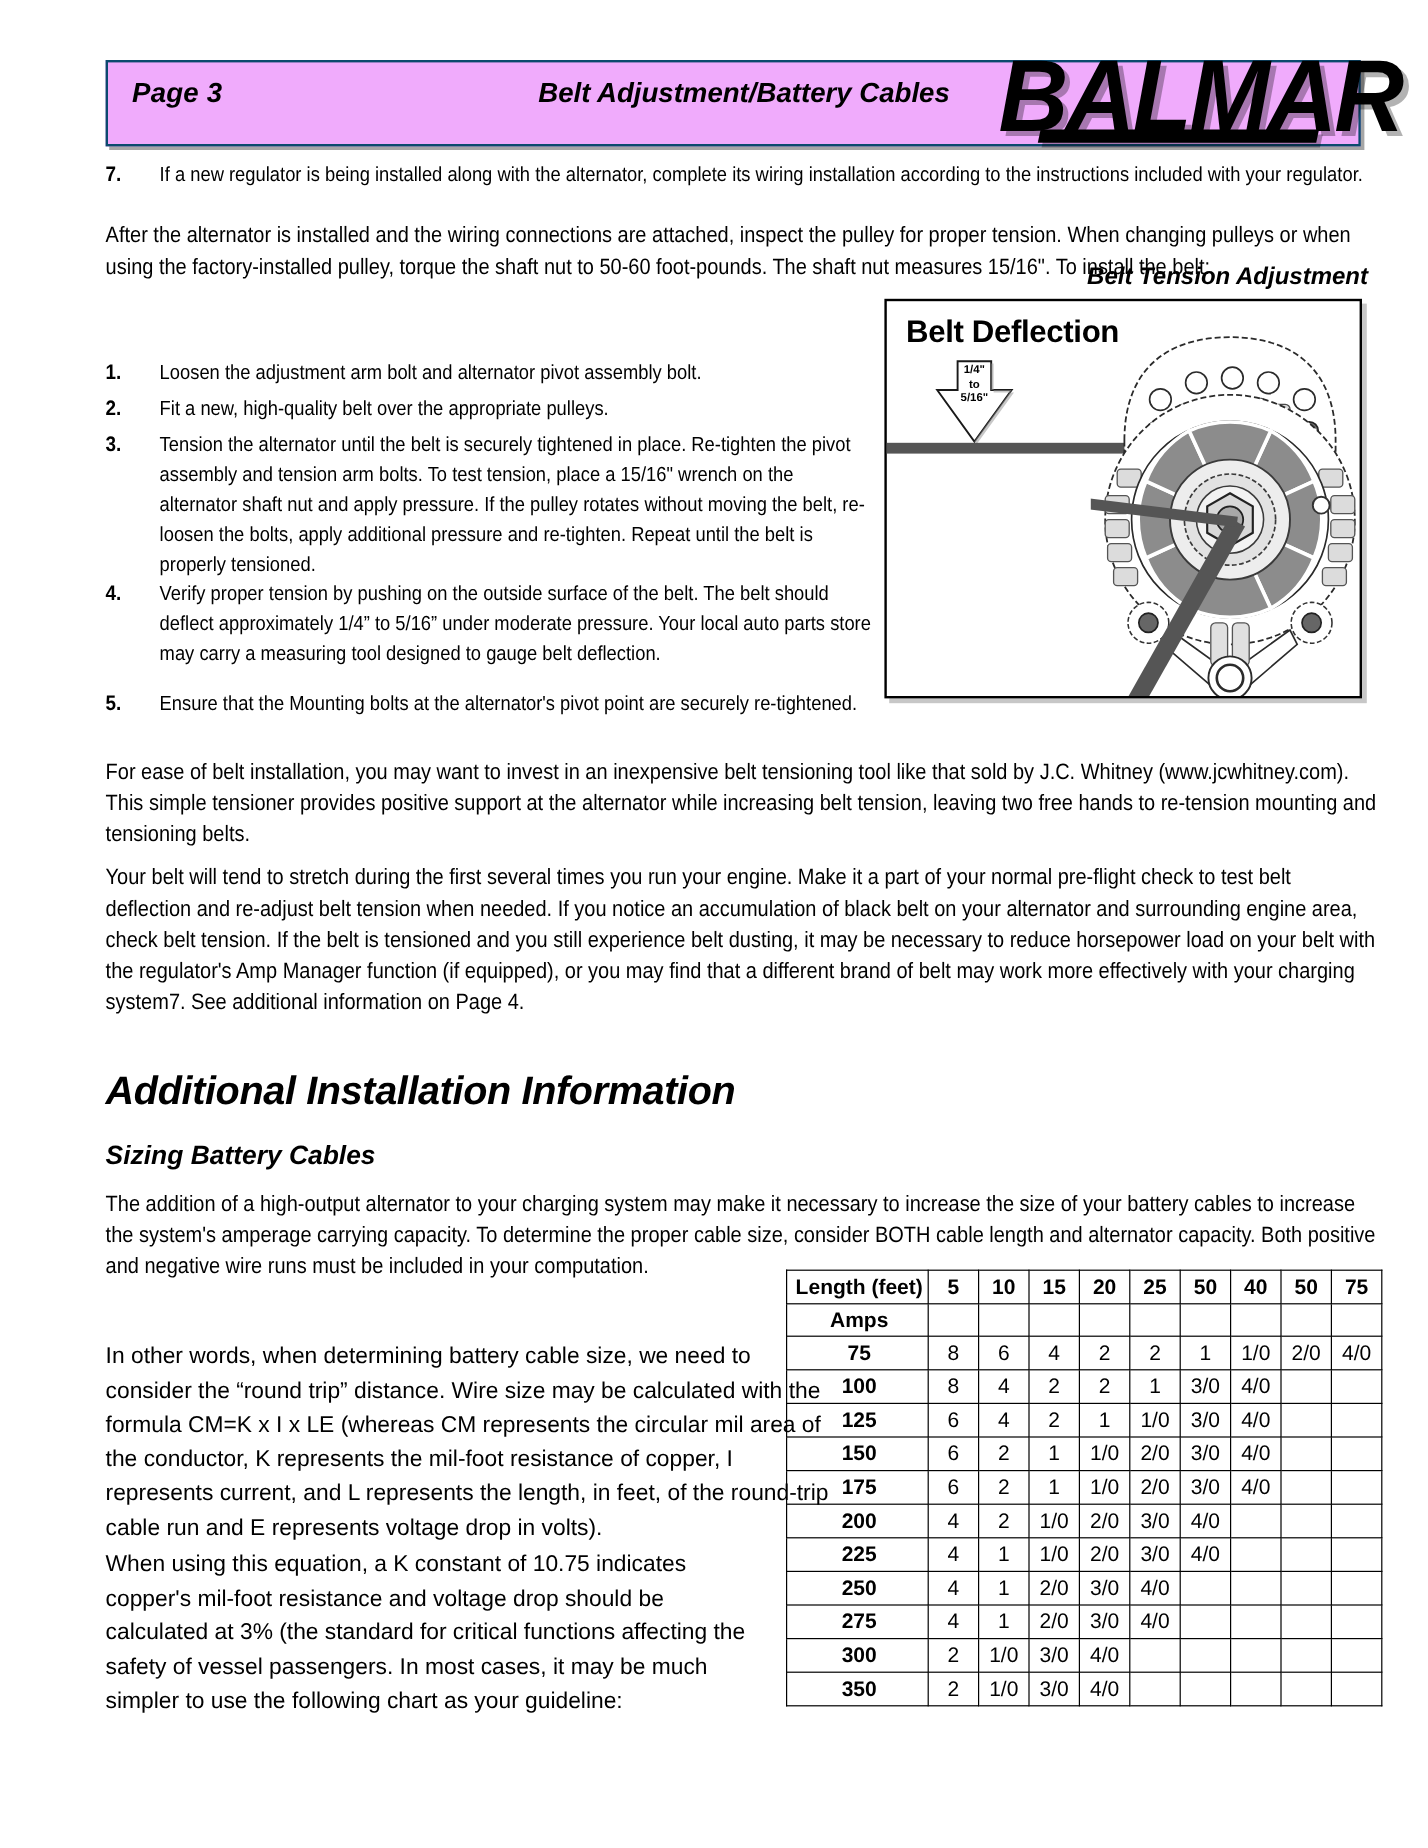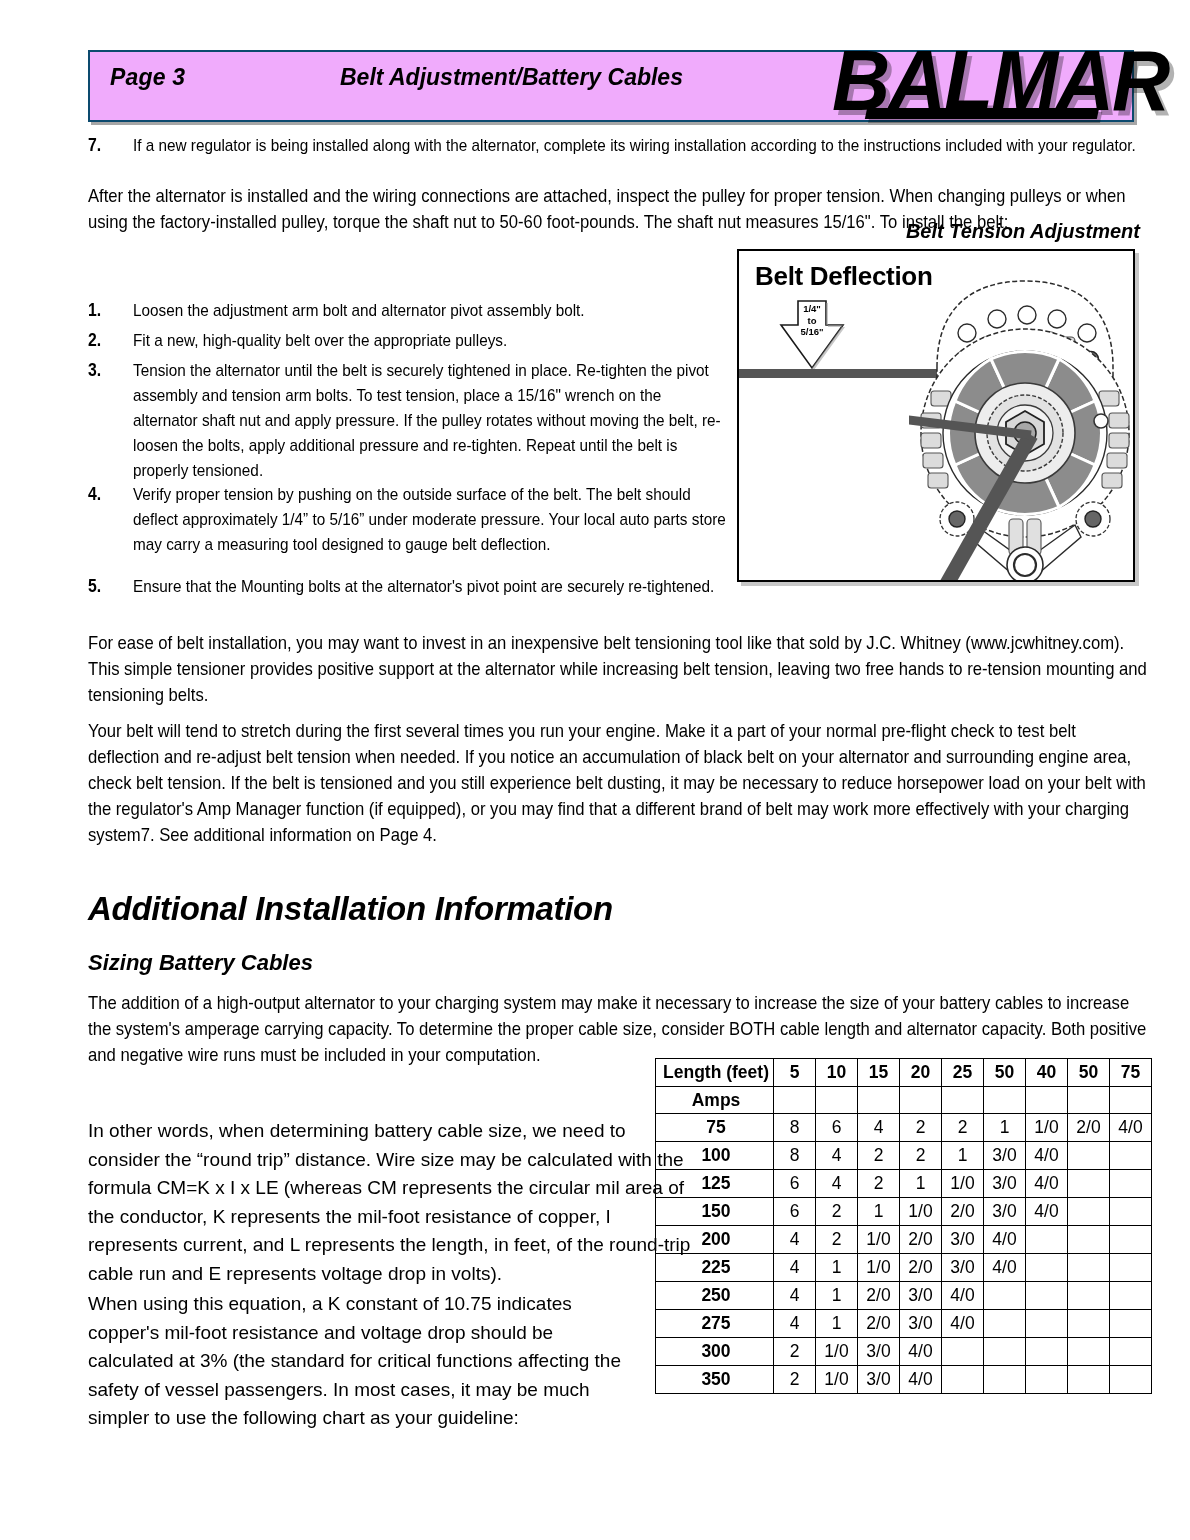--- a/index.html
+++ b/index.html
@@ -43,20 +43,21 @@
     font-weight: bold;
     font-style: italic;
     letter-spacing: .2px;
     white-space: nowrap;
   }
   #header-title {
     position: absolute;
     left: 250px;
     top: 12px;
     width: 560px;
+    text-align: center;
     font-size: 23px;
     font-weight: bold;
     font-style: italic;
     white-space: nowrap;
   }
   
   #logo-wrap {
     position: absolute;
     left: 744px;
     top: -12px;
@@ -451,20 +452,32 @@
         <td class="colw">2</td>
         <td class="colw">1</td>
         <td class="colw">1/0</td>
         <td class="colw">2/0</td>
         <td class="colw">3/0</td>
         <td class="colw">4/0</td>
         <td class="colw"></td>
         <td class="colw"></td>
       </tr>
       <tr>
+        <td class="rowhead">175</td>
+        <td class="colw">6</td>
+        <td class="colw">2</td>
+        <td class="colw">1</td>
+        <td class="colw">1/0</td>
+        <td class="colw">2/0</td>
+        <td class="colw">3/0</td>
+        <td class="colw">4/0</td>
+        <td class="colw"></td>
+        <td class="colw"></td>
+      </tr>
+      <tr>
         <td class="rowhead">200</td>
         <td class="colw">4</td>
         <td class="colw">2</td>
         <td class="colw">1/0</td>
         <td class="colw">2/0</td>
         <td class="colw">3/0</td>
         <td class="colw">4/0</td>
         <td class="colw"></td>
         <td class="colw"></td>
         <td class="colw"></td>

